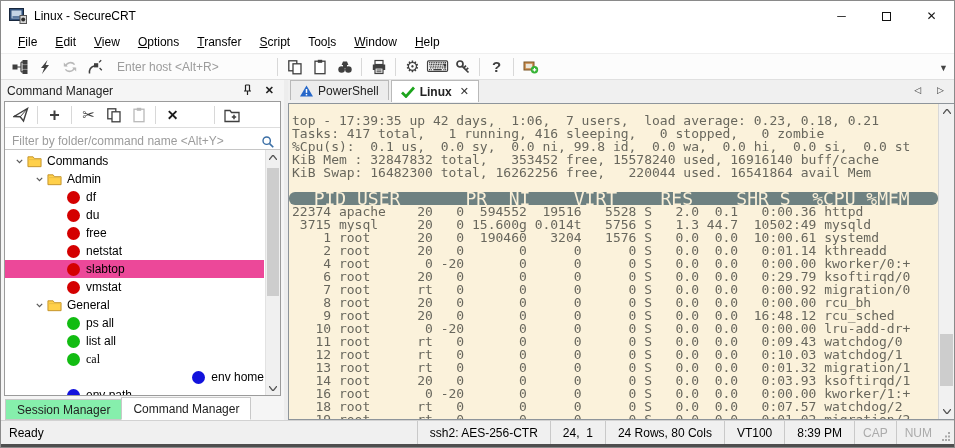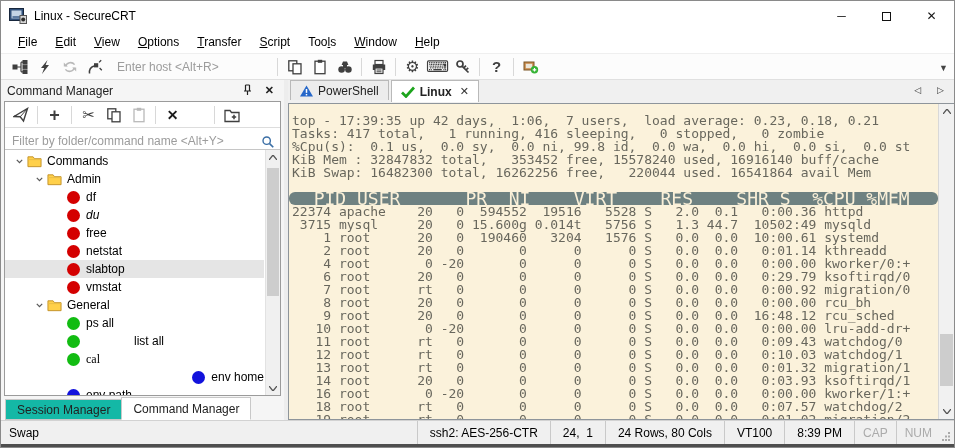--- a/index.html
+++ b/index.html
@@ -33,30 +33,30 @@
   .sidebar { width:283px; flex:0 0 auto; display:flex; flex-direction:column; background:#F5F5F5; padding:0 3px; min-height:0; }
   .panel-header { height:21px; display:flex; align-items:center; font-size:12px; color:#222; padding:0 3px; flex:0 0 auto; }
   .ph-icons { margin-left:auto; display:flex; gap:12px; padding-right:4px; }
   .panel-body { flex:1 1 auto; display:flex; flex-direction:column; border:1px solid #9B9B9B; background:#FFF; min-height:0; position:relative; }
   .panel-toolbar { height:26px; display:flex; align-items:center; padding-left:3px; border-bottom:1px solid #DDD; flex:0 0 auto; }
   .filter-row { height:22px; display:flex; align-items:flex-end; border-bottom:1px solid #C6C6C6; padding:0 5px; flex:0 0 auto; }
   .filter-input { flex:1; border:none; outline:none; font-family:"Liberation Sans",sans-serif; font-size:12px; color:#333; }
   .tree { flex:1 1 auto; position:relative; overflow:hidden; padding-top:2px; }
   .tree-inner { padding-right:16px; }
   .tree-row { height:18px; display:flex; align-items:center; font-size:12px; color:#000; }
-  .tree-row.selected { background:#e5e5e5; }
+  .tree-row.selected { background:#ec4899; }
   .chev { width:16px; display:flex; justify-content:center; flex:0 0 auto; }
   .bullet { width:13px; height:13px; border-radius:50%; margin-right:6px; flex:0 0 auto; }
   .fold { margin-right:5px; display:flex; flex:0 0 auto; }
   .side-scroll { position:absolute; right:0; top:0; bottom:0; width:15px; background:#F0F0F0; border-left:1px solid #E2E2E2; }
   .sarrow { position:absolute; left:0; right:0; height:14px; display:flex; align-items:center; justify-content:center; }
   .sthumb { position:absolute; left:1px; right:1px; background:#CDCDCD; }
 
   .bottom-tabs { height:24px; display:flex; align-items:flex-end; background:#F5F5F5; padding-left:1px; flex:0 0 auto; }
-  .btab { height:21px; display:flex; align-items:center; padding:0 11px; font-size:12px; border:1px solid #C8C8C8; background:#14b8a6; margin-right:-1px; color:#222; }
+  .btab { height:21px; display:flex; align-items:center; padding:0 11px; font-size:12px; border:1px solid #C8C8C8; background:#86efac; margin-right:-1px; color:#222; }
   .btab.active { background:#FFF; height:23px; border-bottom:1px solid #FFF; }
 
   .splitter { width:4px; background:#EDEDED; flex:0 0 auto; }
 
   
   .termpane { flex:1 1 auto; display:flex; flex-direction:column; background:#F0F0F0; min-width:0; }
   .tabbar { height:23px; display:flex; padding-left:2px; position:relative; flex:0 0 auto; }
   .stab { height:20px; display:flex; align-items:center; gap:5px; padding:0 9px; font-size:12px; border:1px solid #B9B9B9; border-bottom:none; background:#ECECEC; margin-right:2px; color:#222; }
   .stab.active { background:#FFF; height:22px; font-weight:bold; }
   .tab-close { font-size:11px; color:#333; margin-left:3px; font-weight:normal; }
@@ -310,21 +310,21 @@
                     <path d="M1 1.5h5.5L8 3.5h7v8.5H1z" fill="#FFD04A" stroke="#C2912A"></path>
                     <path d="M1 4.5h14" stroke="#E9BD44"></path>
                   </svg>
                 </span>
                 <span>Admin</span>
               </div>
               <div class="tree-row" style="padding-left: 62px;">
                 <span class="bullet" style="background:#D40000;"></span>
                 <span>df</span>
               </div>
-              <div class="tree-row" style="padding-left: 62px; font-style: italic;">
+              <div class="tree-row" style="padding-left: 62px;">
                 <span class="bullet" style="background:#D40000;"></span>
                 <span>du</span>
               </div>
               <div class="tree-row" style="padding-left: 62px;">
                 <span class="bullet" style="background:#D40000;"></span>
                 <span>free</span>
               </div>
               <div class="tree-row" style="padding-left: 62px;">
                 <span class="bullet" style="background:#D40000;"></span>
                 <span>netstat</span>
@@ -348,21 +348,21 @@
                     <path d="M1 1.5h5.5L8 3.5h7v8.5H1z" fill="#FFD04A" stroke="#C2912A"></path>
                     <path d="M1 4.5h14" stroke="#E9BD44"></path>
                   </svg>
                 </span>
                 <span>General</span>
               </div>
               <div class="tree-row" style="padding-left: 62px;">
                 <span class="bullet" style="background:#12BC12;"></span>
                 <span>ps all</span>
               </div>
-              <div class="tree-row" style="padding-left: 62px; gap: 48px;">
+              <div class="tree-row" style="padding-left: 62px;">
                 <span class="bullet" style="background:#12BC12;"></span>
                 <span>list all</span>
               </div>
               <div class="tree-row" style="padding-left: 62px; font-family: Liberation Serif, serif;">
                 <span class="bullet" style="background:#12BC12;"></span>
                 <span>cal</span>
               </div>
               <div class="tree-row" style="padding-left: 62px; justify-content: flex-end;">
                 <span class="bullet" style="background:#1212DC;"></span>
                 <span>env home</span>
@@ -459,21 +459,21 @@
               <svg width="8" height="5" viewBox="0 0 8 5">
                 <path d="M0 0l4 5 4-5" fill="none" stroke="#555" stroke-width="1.3"></path>
               </svg>
             </div>
         </div>
       </div>
     </div>
   </div>
 
   <div class="statusbar" id="statusbar">
-    <div class="sb-ready">Swap</div>
+    <div class="sb-ready">Ready</div>
   <div class="sb-seg">ssh2: AES-256-CTR</div>
       <div class="sb-seg">24,  1</div>
       <div class="sb-seg">24 Rows, 80 Cols</div>
       <div class="sb-seg">VT100</div>
       <div class="sb-seg">8:39 PM</div>
       <div class="sb-seg sb-ind">CAP</div>
       <div class="sb-seg sb-ind">NUM</div>
       <div class="grip">
         <svg width="9" height="9" viewBox="0 0 9 9">
           <g fill="#A9A9A9">

